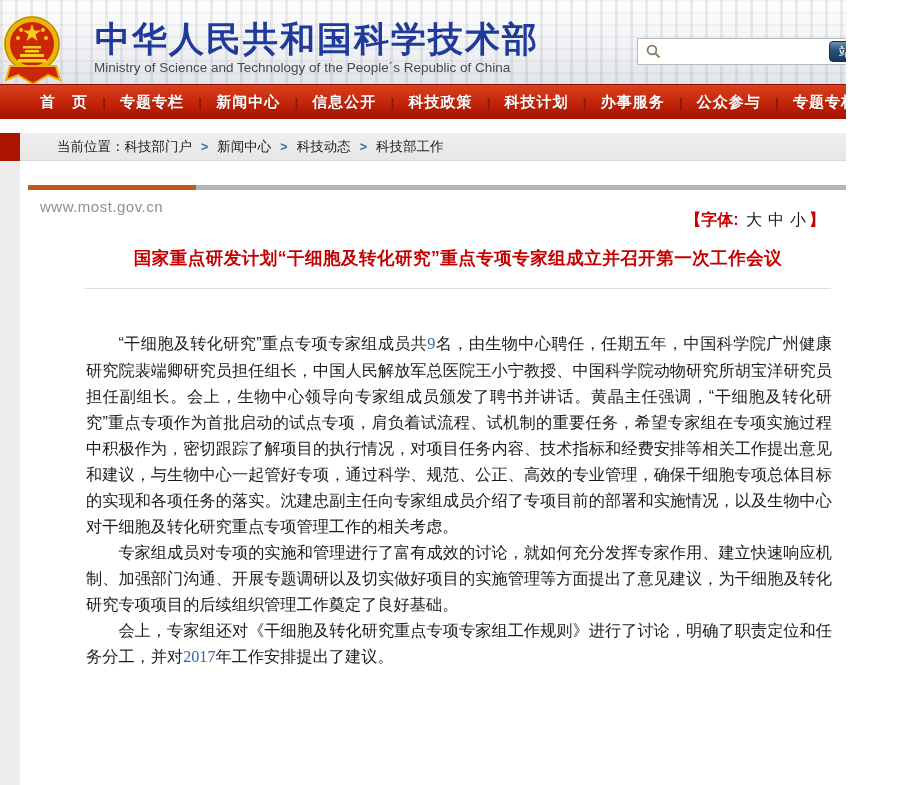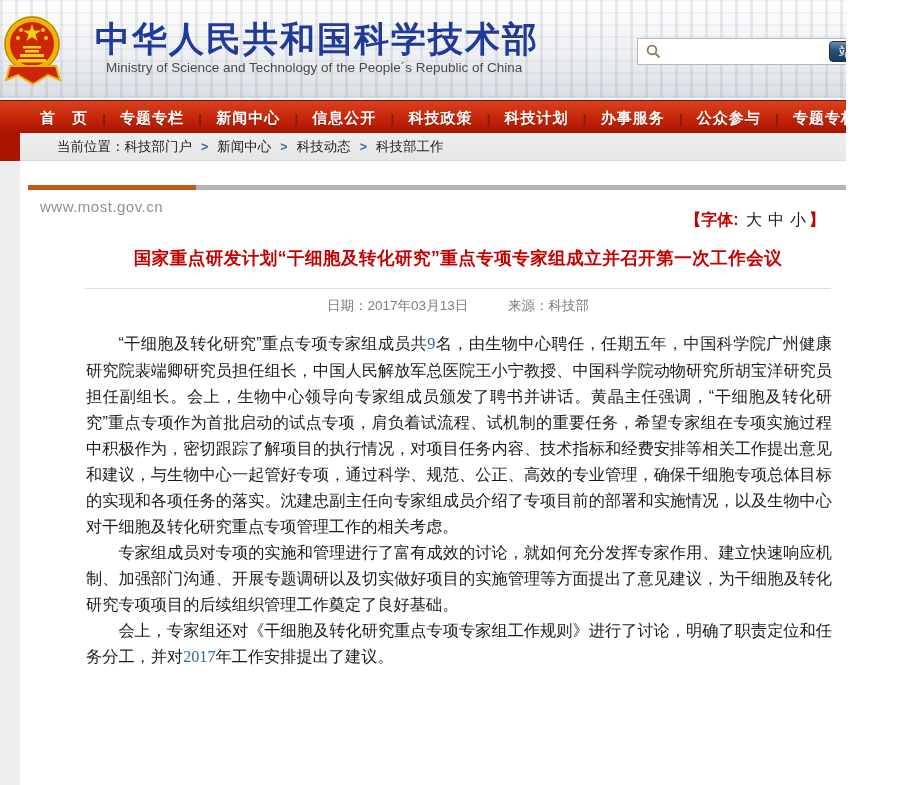--- a/index.html
+++ b/index.html
@@ -13,21 +13,21 @@
       repeating-linear-gradient(90deg, rgba(125,130,142,.14) 0 3px, rgba(0,0,0,0) 3px 15px),
       repeating-linear-gradient(0deg, rgba(125,130,142,.08) 0 2px, rgba(0,0,0,0) 2px 12px),
       linear-gradient(#ffffff 0%, #eef0f3 55%, #dadee4 100%);
   }
   .emblem { position:absolute; left:2px; top:8px; width:62px; height:86px; }
   .site-title {
     position:absolute; left:95px; top:16px;
     font-size:35px; font-weight:bold; color:#1f3a9a; letter-spacing:2px;
   }
   .site-subtitle {
-    position:absolute; left:106px; top:60px;
+    position:absolute; left:94px; top:60px;
     font-size:13.5px; color:#4a4a4a;
   }
   .search-box {
     position:absolute; left:637px; top:38px; width:268px; height:27px;
     background:#fff; border:1px solid #b9b9b9;
     display:flex; align-items:center; padding:0 3px 0 8px;
   }
   .search-box input {
     flex:1; border:none; outline:none; font-size:13px; color:#333;
     background:transparent; margin-left:6px; min-width:0;
@@ -36,21 +36,21 @@
     flex:0 0 auto; height:21px; padding:0 9px;
     background:linear-gradient(#6d8fb4, #2c5177 45%, #173a61);
     border:1px solid #122f4e; border-radius:4px;
     color:#fff; font-size:13px; line-height:19px; cursor:pointer;
     font-family:inherit;
     text-align:center;
   }
 
   
   .nav {
-    position:absolute; top:100px; left:0; width:914px; height:35px;
+    position:absolute; top:84px; left:0; width:914px; height:35px;
     background:linear-gradient(#d8411f 0%, #c8290c 45%, #a51100 100%);
     border-top:1px solid #8c1000;
     display:flex; align-items:center; justify-content:space-between;
     padding:0 57px 0 40px;
   }
   .nav-item {
     color:#fff; font-size:15px; font-weight:bold; letter-spacing:1px;
     text-shadow:0 1px 1px rgba(90,10,0,.45); cursor:pointer; white-space:nowrap;
   }
   .nav-sep { color:#8e1404; font-size:13px; font-weight:bold; }
@@ -176,26 +176,20 @@
   <div class="site-url">www.most.gov.cn</div>
 
   <div class="font-ctrl">
     <span>【</span><span>字体:</span>
     <span><span class="size">大</span><span class="size">中</span><span class="size">小</span></span><span>】</span>
   </div>
 
   <h1 class="article-title">国家重点研发计划“干细胞及转化研究”重点专项专家组成立并召开第一次工作会议</h1>
   <div class="title-rule"></div>
 
-  <div class="article-meta">
-    <span>日期：</span><span>2017年03月13日</span>
-    <span class="meta-source">
-      <span>来源：</span><span>科技部</span>
-    </span>
-  </div>
 
   <div class="article-body">
       <p><span>“干细胞及转化研究”重点专项专家组成员共</span><span class="num">9</span><span>名，由生物中心聘任，任期五年，中国科学院广州健康研究院裴端卿研究员担任组长，中国人民解放军总医院王小宁教授、中国科学院动物研究所胡宝洋研究员担任副组长。会上，生物中心领导向专家组成员颁发了聘书并讲话。黄晶主任强调，“干细胞及转化研究”重点专项作为首批启动的试点专项，肩负着试流程、试机制的重要任务，希望专家组在专项实施过程中积极作为，密切跟踪了解项目的执行情况，对项目任务内容、技术指标和经费安排等相关工作提出意见和建议，与生物中心一起管好专项，通过科学、规范、公正、高效的专业管理，确保干细胞专项总体目标的实现和各项任务的落实。沈建忠副主任向专家组成员介绍了专项目前的部署和实施情况，以及生物中心对干细胞及转化研究重点专项管理工作的相关考虑。</span></p>
       <p><span>专家组成员对专项的实施和管理进行了富有成效的讨论，就如何充分发挥专家作用、建立快速响应机制、加强部门沟通、开展专题调研以及切实做好项目的实施管理等方面提出了意见建议，为干细胞及转化研究专项项目的后续组织管理工作奠定了良好基础。</span></p>
       <p><span>会上，专家组还对《干细胞及转化研究重点专项专家组工作规则》进行了讨论，明确了职责定位和任务分工，并对</span><span class="num">2017</span><span>年工作安排提出了建议。</span></p>
     </div>
 
 </div>
 
 </body></html>

